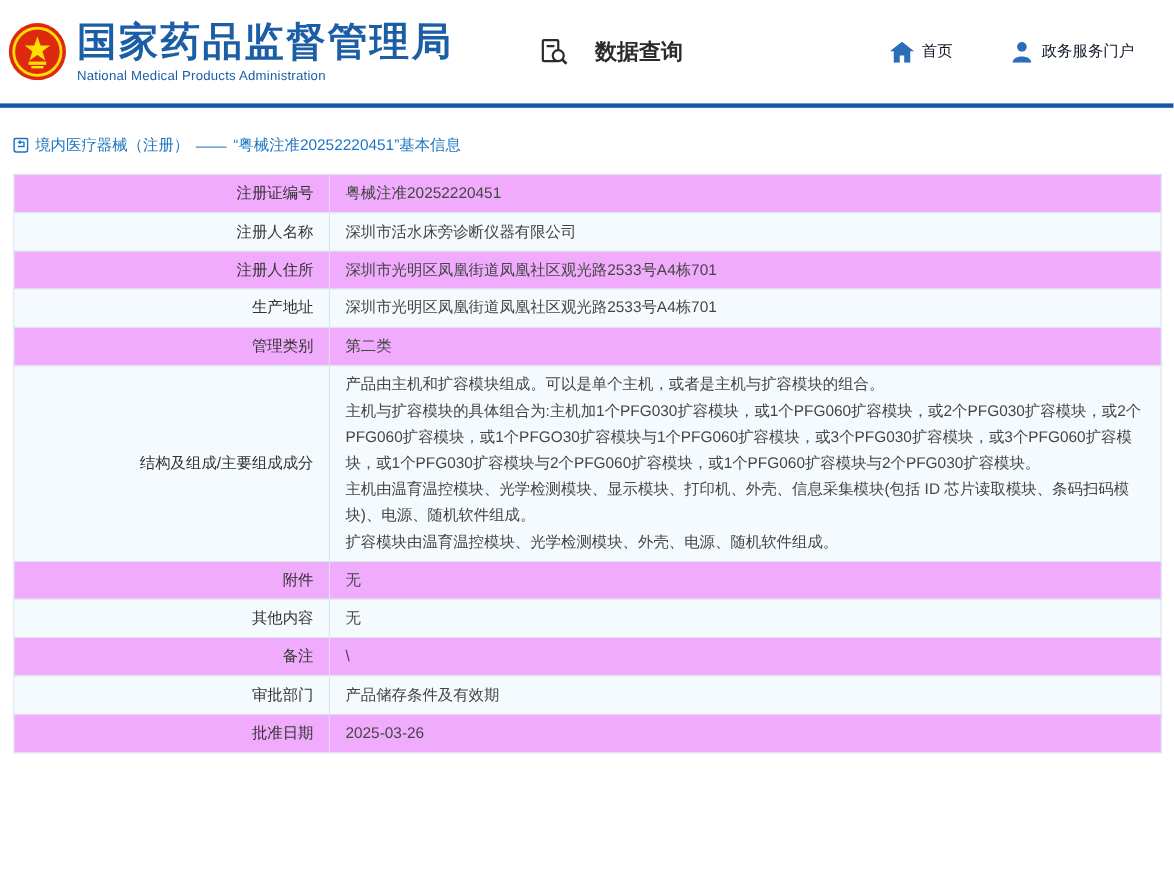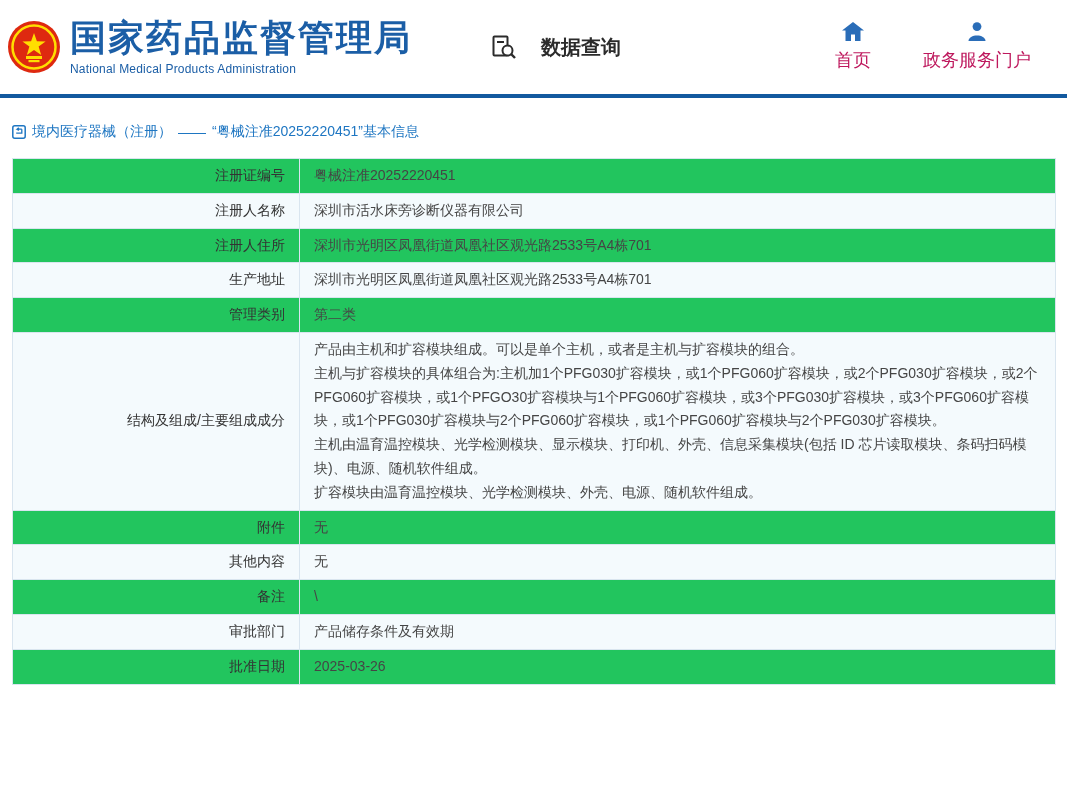--- a/index.html
+++ b/index.html
@@ -60,25 +60,25 @@
     cursor: pointer;
   }
   .header-nav {
     margin-left: auto;
     display: flex;
     gap: 52px;
     padding-right: 14px;
   }
   .nav-item {
     display: flex;
-    flex-direction: column;
+    flex-direction: row;
     align-items: center;
     gap: 7px;
-    font-size: 18px;
-    color: #be185d;
+    font-size: 14px;
+    color: #0f172a;
     cursor: pointer;
     white-space: nowrap;
   }
   .header-divider {
     height: 4px;
     background: #12599f;
     width: 100%;
   }
 
   
@@ -110,21 +110,21 @@
     margin: 17px 12px 0 12px;
   }
   .t-row { display: table-row; }
   .t-cell {
     display: table-cell;
     border: 1px solid #d9e5ef;
     padding: 5px 14px;
     font-size: 14px;
     line-height: 1.7;
     vertical-align: middle;
-    background: #22c55e;
+    background: #f0abfc;
   }
   .t-label {
     width: 258px;
     text-align: right;
     color: #333333;
   }
   .t-value {
     color: #454545;
     white-space: pre-line;
     text-align: left;

